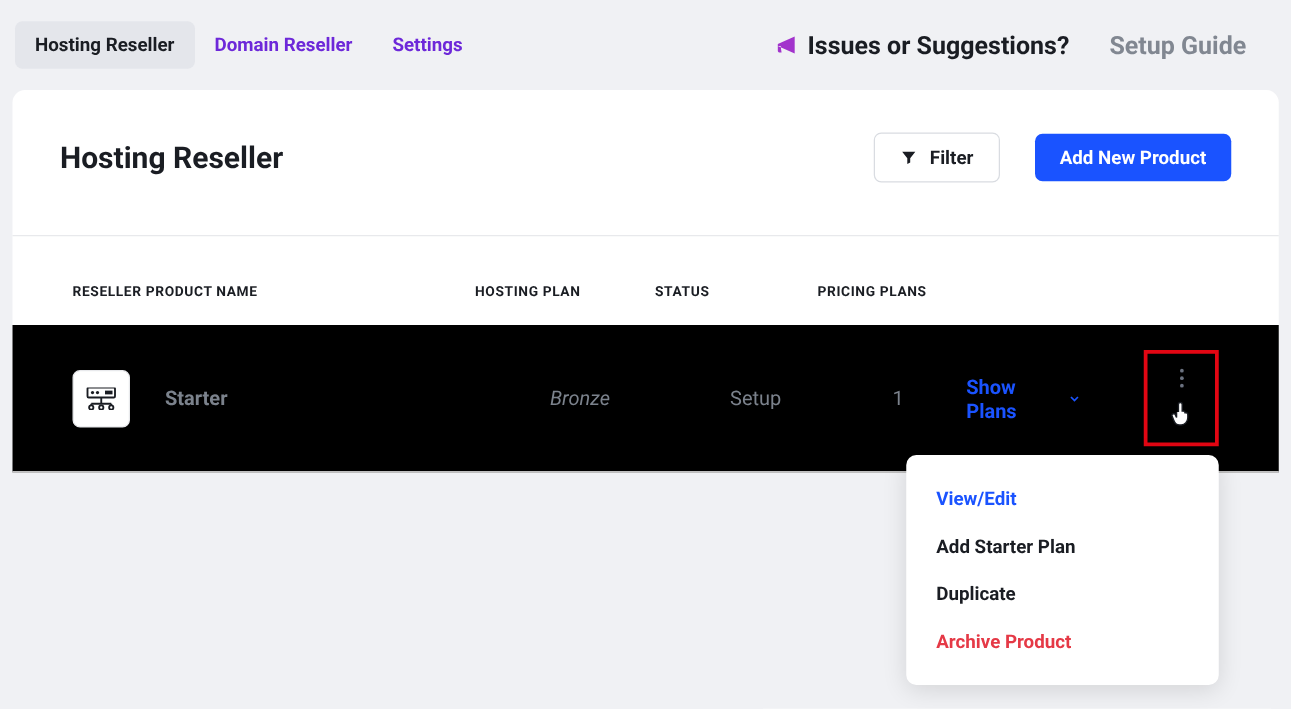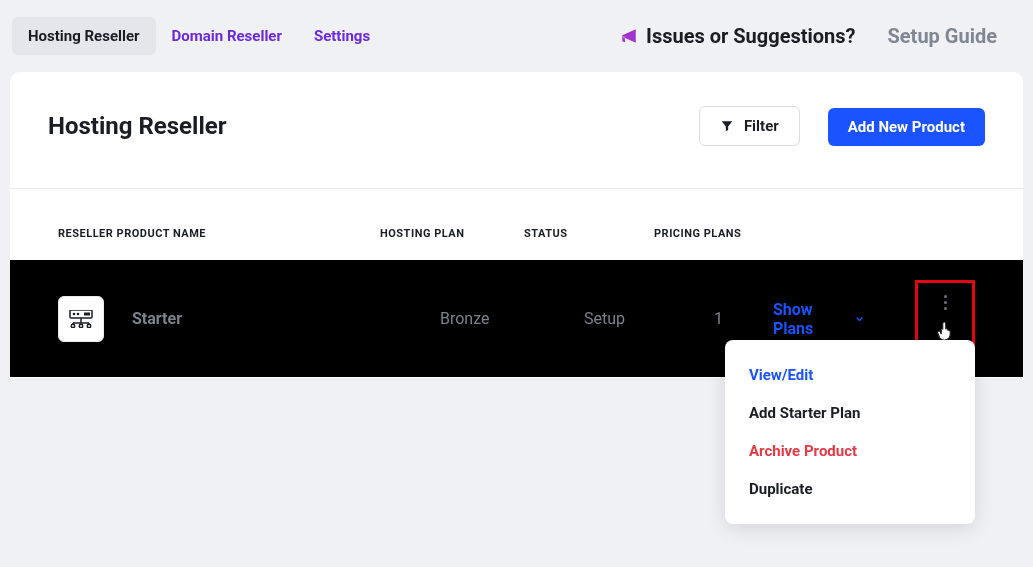--- a/index.html
+++ b/index.html
@@ -66,21 +66,21 @@
       border-bottom: 1px solid #e8e9ec;
     }
     .card-title {
       font-size: 24px;
       font-weight: 700;
       color: #1a1d23;
     }
     .btn-group {
       display: flex;
       gap: 28px;
-      align-items: flex-end;
+      align-items: center;
       padding-left: 16px;
     }
     .btn {
       display: flex;
       align-items: center;
       gap: 10px;
       padding: 10px 20px;
       border-radius: 6px;
       font-size: 15px;
       font-weight: 700;
@@ -139,21 +139,21 @@
       border-radius: 6px;
       display: flex;
       align-items: center;
       justify-content: center;
     }
     .product-name {
       font-size: 16px;
       font-weight: 700;
       color: #7b828c;
     }
-    .td-plan { width: 144px; }
+    .td-plan { width: 144px; font-style: italic; }
     .td-status { width: 130px; }
     .td-pricing {
       display: flex;
       align-items: center;
       gap: 50px;
       flex: 1;
     }
     .show-plans {
       display: flex;
       align-items: center;
@@ -186,21 +186,21 @@
       background: #6b7280;
       border-radius: 50%;
     }
     .cursor-hand {
       width: 18px;
       height: 22px;
       margin: 0 auto;
     }
     .dropdown {
       position: absolute;
-      top: 60px;
+      top: 84px;
       right: 0;
       background: #fff;
       border-radius: 8px;
       box-shadow: 0 4px 20px rgba(0,0,0,0.12);
       padding: 16px 0;
       min-width: 250px;
       z-index: 10;
     }
     .dropdown-item {
       padding: 10px 24px;
@@ -295,20 +295,20 @@
               <div class="kdot"></div>
               <div class="kdot"></div>
             </div>
             <svg class="cursor-hand" viewBox="0 0 24 28" fill="none" stroke="#1a1d23" stroke-width="1.5">
               <path d="M9 12V4c0-1 1-2 2-2s2 1 2 2v7h1c1 0 2 1 2 2h1c1 0 2 1 2 2v3c0 4-3 8-7 8h-2c-3 0-5-2-6-5l-2-5c0-1 1-2 2-2 1 0 2 1 2 2l1 2V12" fill="#fff"></path>
             </svg>
           </div>
           <div class="dropdown">
             <div class="dropdown-item blue">View/Edit</div>
             <div class="dropdown-item dark">Add Starter Plan</div>
+            <div class="dropdown-item dark">Duplicate</div>
             <div class="dropdown-item red">Archive Product</div>
-            <div class="dropdown-item dark">Duplicate</div>
           </div>
         </div>
       </div>
     </div>
   </div>
 </div>
 
 </body></html>

